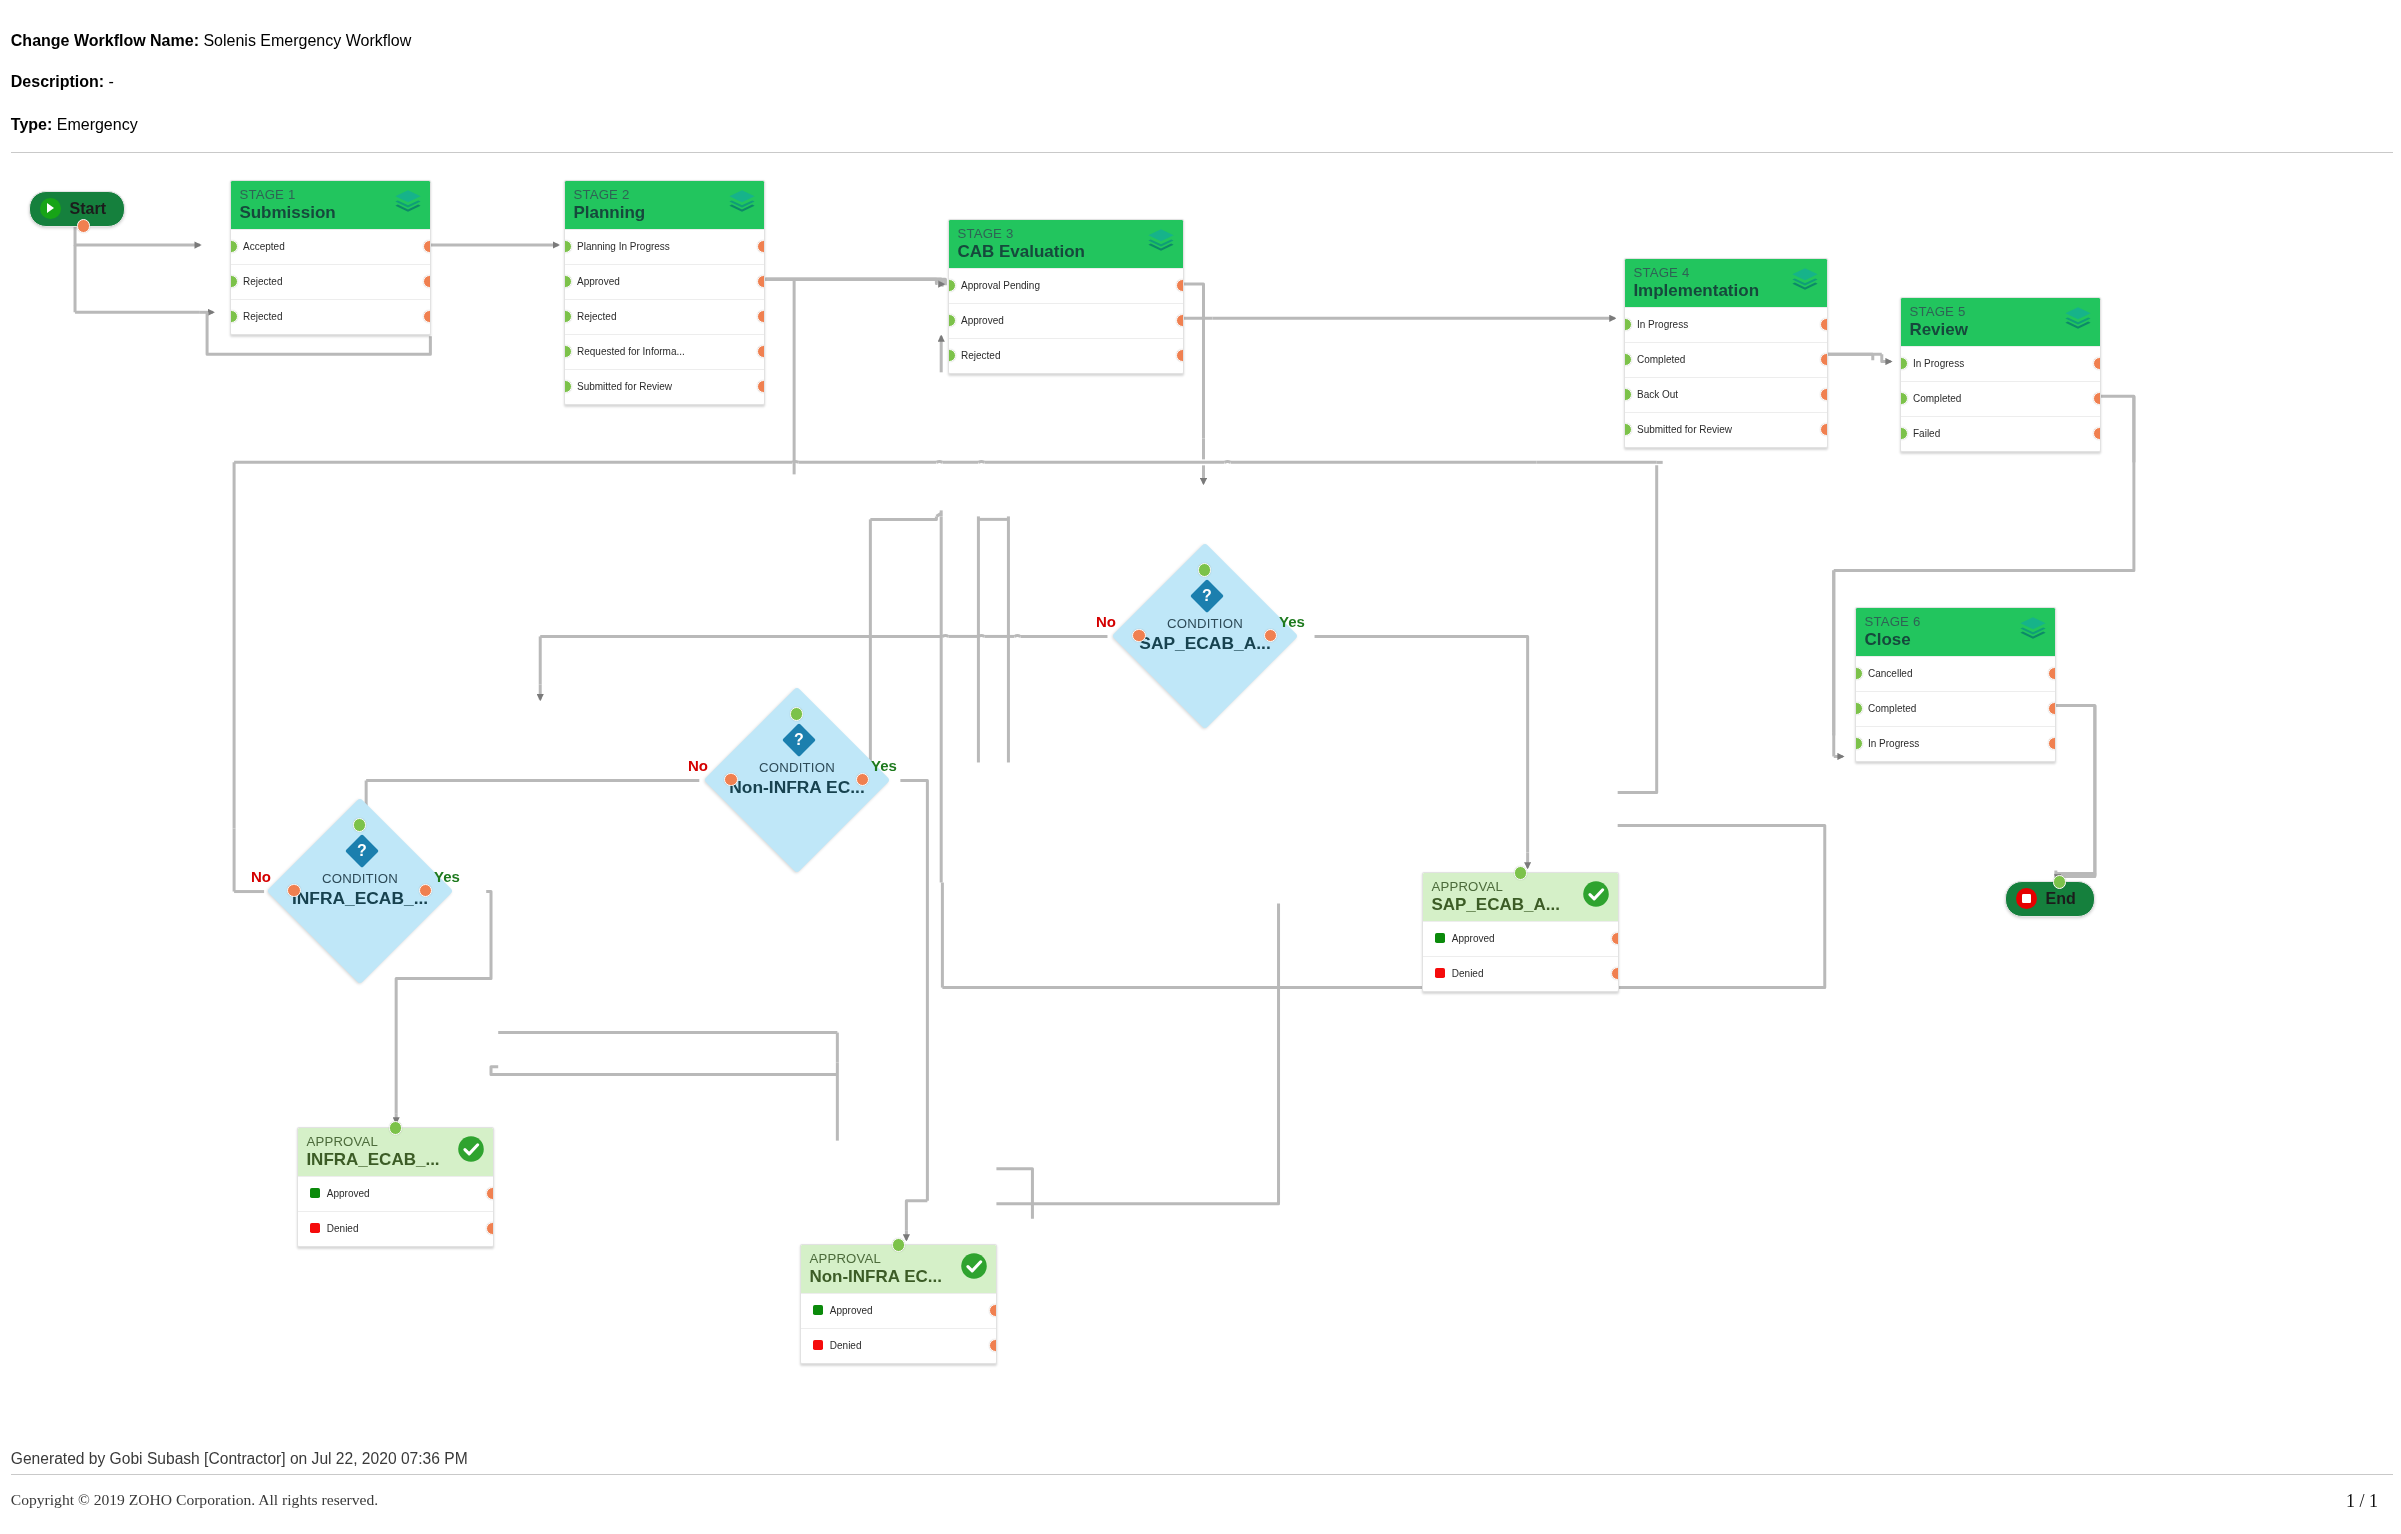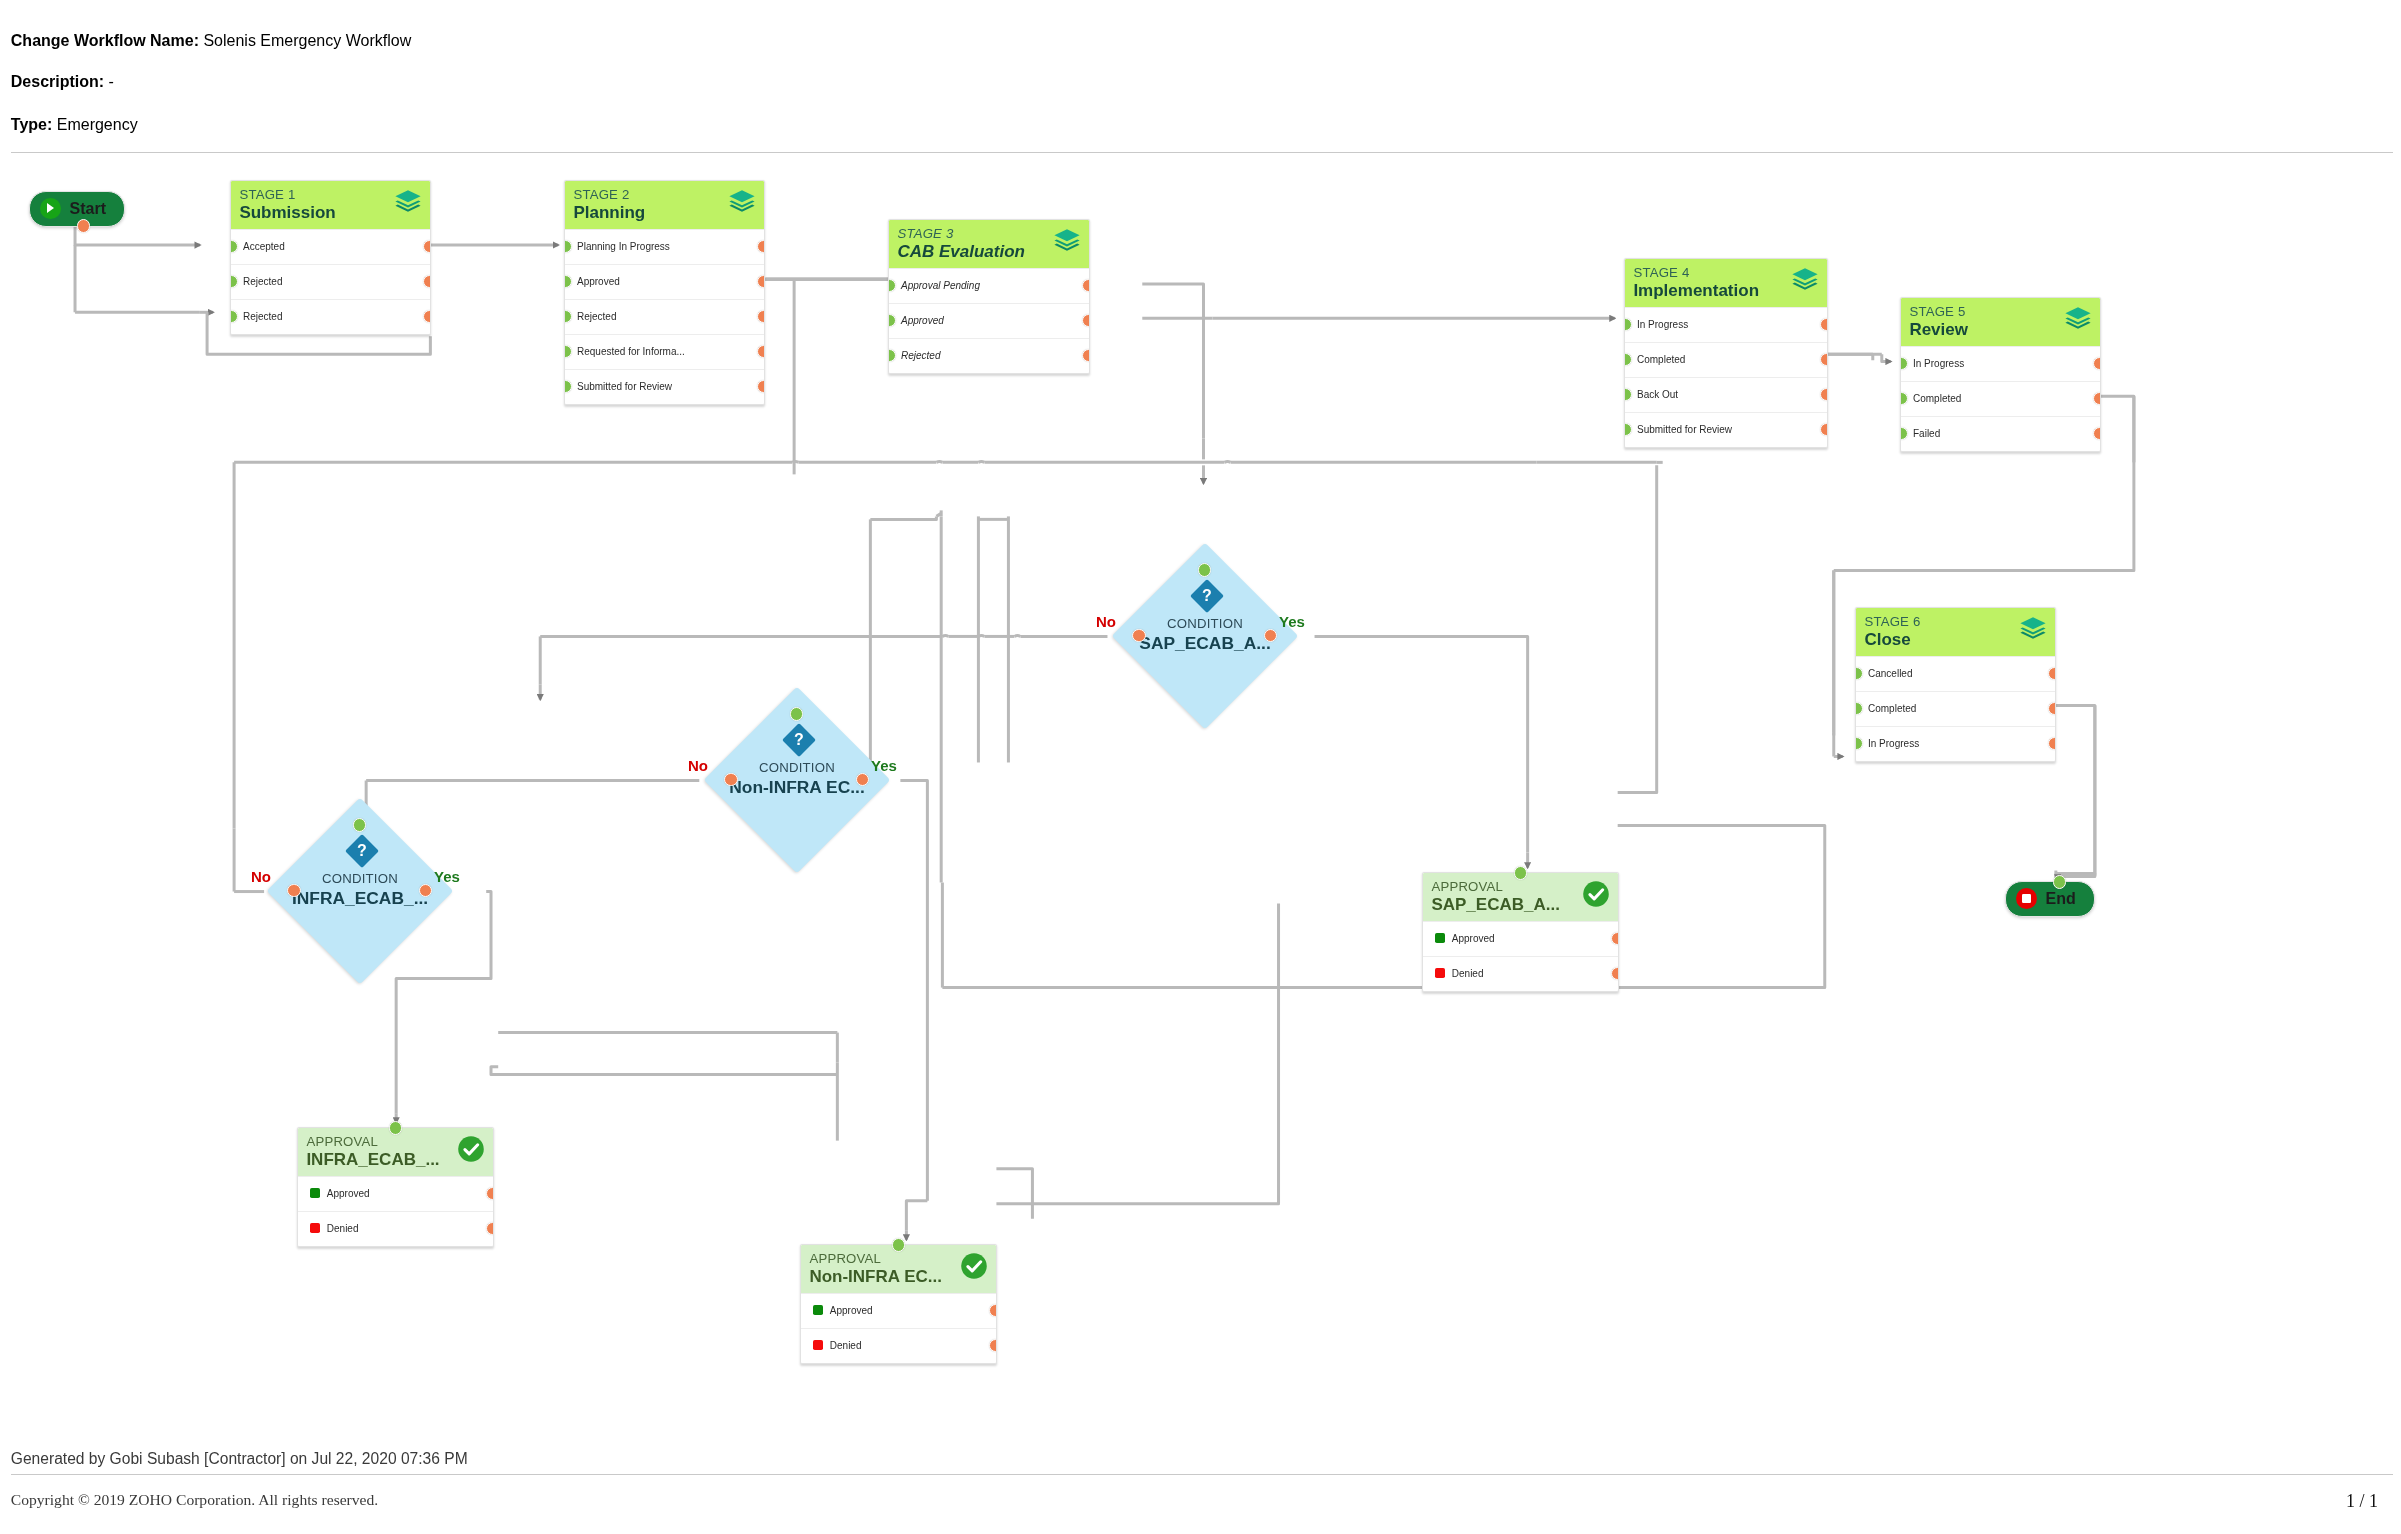--- a/index.html
+++ b/index.html
@@ -42,21 +42,21 @@
     border-radius:1.2px 1.2px 0 0;
   }
   .card .hdr .kicker{
     font-size:13.2px;letter-spacing:0.2px;line-height:1.05;
   }
   .card .hdr .title{
     font-size:17px;font-weight:bold;line-height:1.2;margin-top:1.8px;
     white-space:nowrap;overflow:hidden;
   }
   
-  .stage .hdr{background:#bef264;}
+  .stage .hdr{background:#22c55e;}
   .stage .hdr .kicker{color:#2f6355;}
   .stage .hdr .title{color:#16493c;}
   
   .approval .hdr{background:#d5f0c8;}
   .approval .hdr .kicker{color:#4c6b3b;}
   .approval .hdr .title{color:#3c5c26;}
 
   .card .row{
     position:relative;
     height:34px;line-height:34px;
@@ -366,21 +366,21 @@
         <span class="port in in-l mid"></span>
         <span class="port out out-r mid"></span>
       </div>
       <div class="row">
         <span>Submitted for Review</span>
         <span class="port in in-l mid"></span>
         <span class="port out out-r mid"></span>
       </div>
     </div>
 
-    <div class="node card stage" style="left:888px;top:63px;width:202px;font-style:italic;">
+    <div class="node card stage" style="left:948px;top:63px;width:236px;">
       <div class="hdr">
         <div class="kicker">STAGE 3</div>
         <div class="title">CAB Evaluation</div>
         <svg class="layers-icon" viewBox="0 0 46 40">
           <path d="M23 2 L44 12 L23 22 L2 12 Z" fill="#16b38a"></path>
           <path d="M23 27 L40 19 L44 21 L23 31 L2 21 L6 19 Z" fill="#0f9e78"></path>
           <path d="M23 34 L40 26 L44 28 L23 38 L2 28 L6 26 Z" fill="#0c8a68"></path>
         </svg>
       </div>
       <div class="row">

